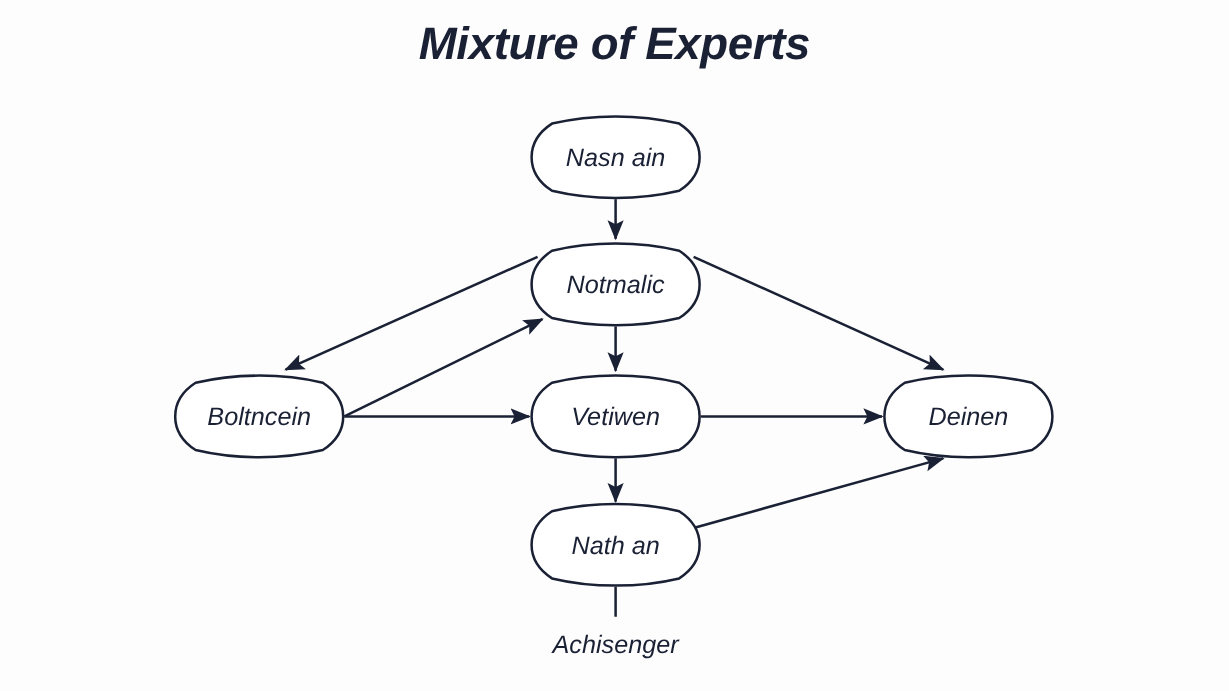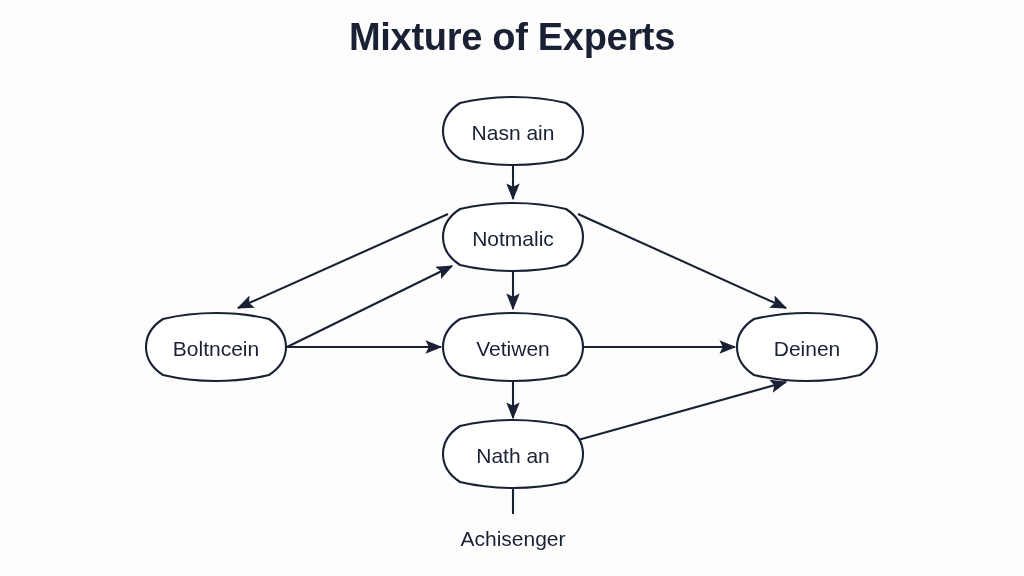--- a/index.html
+++ b/index.html
@@ -11,20 +11,21 @@
     height: 576px;
     background: #fdfdfd;
     font-family: "Liberation Sans", sans-serif;
     overflow: hidden;
   }
   #canvas {
     position: relative;
     width: 1024px;
     height: 452px;
     background: #fdfdfd;
+    font-style: italic;
   }
   #diagram-title {
     position: absolute;
     left: 0;
     top: 16px;
     width: 1024px;
     text-align: center;
     font-size: 38px;
     font-weight: bold;
     color: #1b2135;

